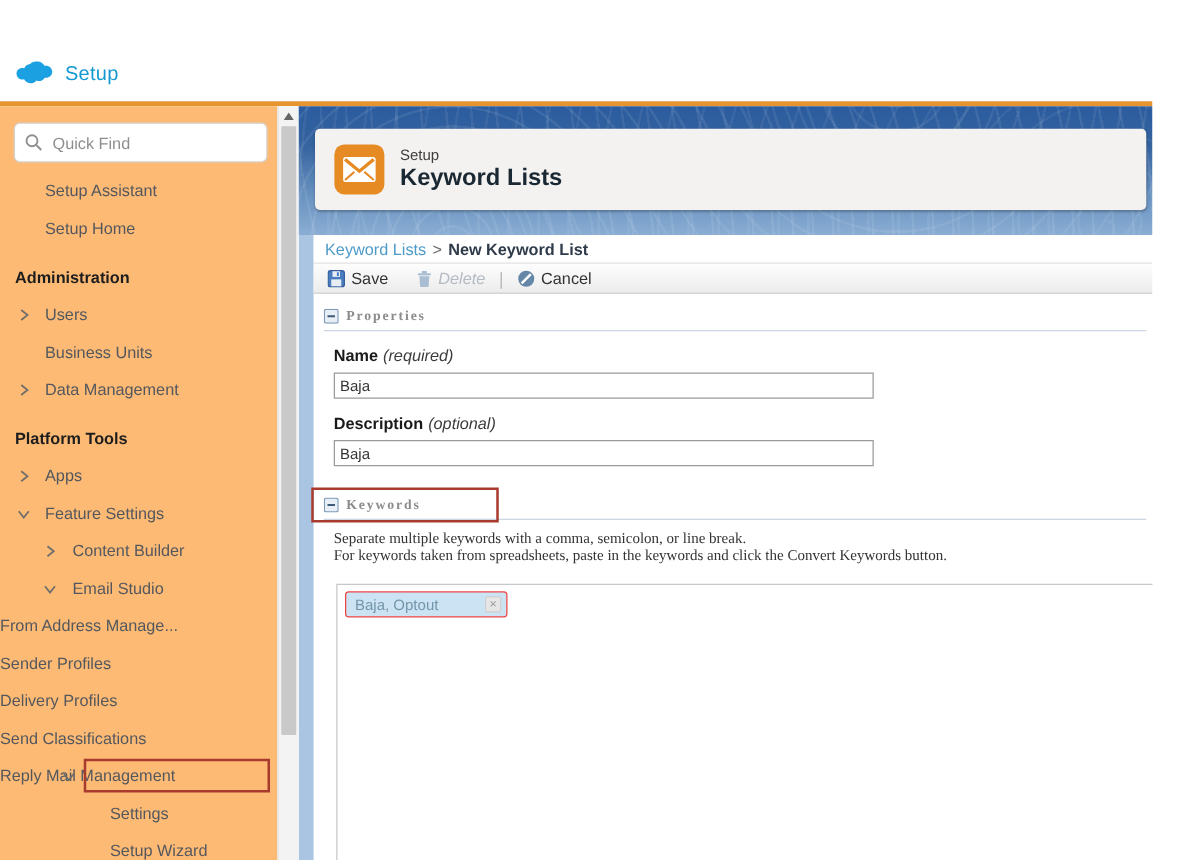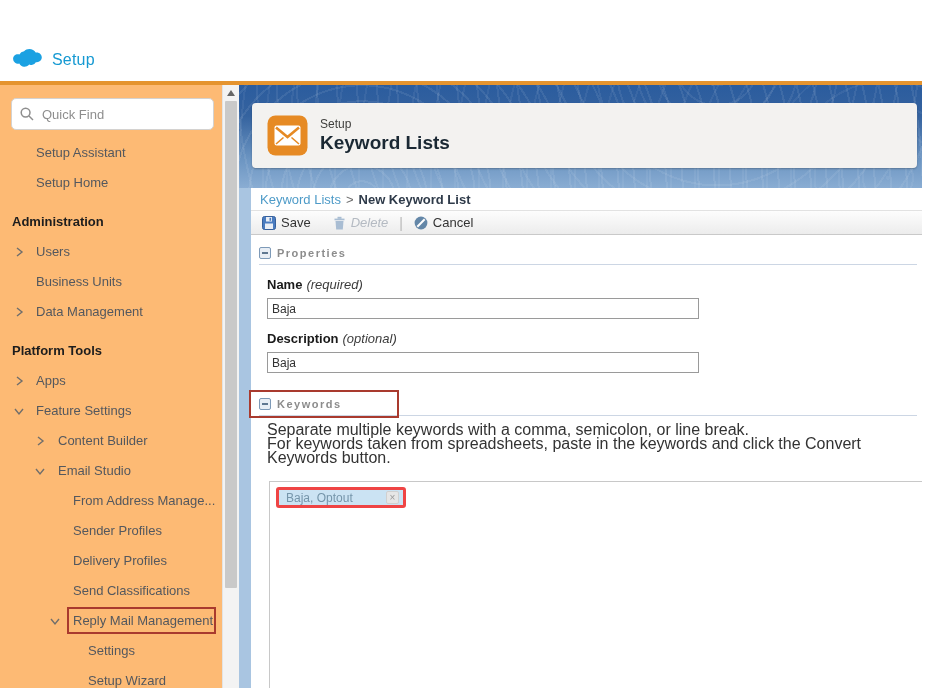--- a/index.html
+++ b/index.html
@@ -19,21 +19,21 @@
   .sidebar { width:222px; background:#fdba74; flex:none; overflow:hidden; }
   .quickfind { margin:13px 8px 4px 11px; height:32px; border:1px solid #d4d2d0; border-radius:5px;
                display:flex; align-items:center; padding:0 8px; background:#fff; }
   .quickfind svg { flex:none; }
   .quickfind input { border:none; outline:none; font-size:13px; color:#444; margin-left:8px; width:150px;
                      font-family:"Liberation Sans", sans-serif; background:transparent; }
   .quickfind input::placeholder { color:#8e8e8e; }
   .nav { margin-top:8px; }
   .nav-row { position:relative; height:30px; line-height:30px; font-size:13px; color:#54585e; cursor:pointer; white-space:nowrap; }
   .nav-header { height:30px; line-height:30px; margin-top:9px; padding-left:12px; font-size:13px; font-weight:bold; color:#1d1d1d; }
-  .l1 { padding-left:36px; } .l2 { padding-left:58px; } .l3 { padding-left:73px; } .l4 { padding-left:88px; }
+  .l1 { padding-left:36px; } .l2 { padding-left:58px; } .l3 { } .l4 { padding-left:88px; }
   .chev { position:absolute; top:9px; width:12px; height:12px; }
   .chev-l1 { left:13px; } .chev-l2 { left:34px; } .chev-l3 { left:49px; }
   .anno-rmm { position:absolute; left:67px; top:1px; width:149px; height:27px; border:2px solid #a93a2e; pointer-events:none; }
 
   
   .vscrollbar { width:17px; flex:none; background:#f3f3f3; border-left:1px solid #e3e3e3; position:relative; }
   .scroll-arrow { height:16px; display:flex; align-items:center; justify-content:center; background:#f3f3f3; }
   .scroll-arrow .tri { width:0; height:0; border-left:4px solid transparent; border-right:4px solid transparent; border-bottom:6px solid #666; }
   .scroll-thumb { position:absolute; top:16px; left:2px; width:12px; height:487px; background:#c9c9c9; border-radius:1px; }
 
@@ -65,36 +65,36 @@
   .toolbar { height:25px; display:flex; align-items:center; padding-left:7px;
              background:linear-gradient(180deg,#fdfdfd 0%,#ececec 100%);
              border-top:1px solid #e2e2e2; border-bottom:1px solid #c9c9c9; }
   .tbtn { display:flex; align-items:center; gap:5px; font-size:13px; color:#333; cursor:pointer; padding:0 4px; }
   .tbtn.disabled { color:#b4bac2; cursor:default;font-style:italic; }
   .tsep { color:#b8b8b8; margin:0 7px; font-size:14px; }
 
   .form { padding:10px 5px 0 8px; }
   .section-head { position:relative; display:flex; align-items:center; gap:6px; padding:2px 0 5px 0;
                   border-bottom:1px solid #ccd6e4; }
-  .section-label { font-size:11px; font-weight:bold; letter-spacing:1.5px; color:#8c8c8c; }
+  .section-label { font-size:11px; font-weight:bold; letter-spacing:1.5px; color:#8c8c8c;font-family:Liberation Serif, serif; }
   .section-head.mt { margin-top:23px; }
   .anno-kw { position:absolute; left:-10px; top:-6px; width:150px; height:28px; border:2px solid #a93a2e; pointer-events:none; }
 
   .field { margin-left:8px; }
   .field-label { margin-top:12px; font-size:13px; }
   .field-label b { color:#1a1a1a; }
   .field-hint { font-style:italic; color:#3c3c3c; margin-left:4px; font-size:13px; }
   .text-input { margin-top:6px; display:block; width:432px; height:21px; border:1px solid #9a9a9a;
                 font-size:12px; color:#333; padding:0 4px; font-family:"Liberation Sans", sans-serif; background:#fff; }
 
-  .help { margin:7px 0 0 8px; font-size:16px; color:#333; line-height:14px; }
+  .help { margin:7px 0 0 8px; font-size:12px; color:#333; line-height:14px;font-family:Liberation Serif, serif; }
 
   .tagarea { margin:16px 0 0 10px; width:663px; height:280px; border:1px solid #c8c8c8; background:#fff; padding:5px 6px; }
   .tag { display:inline-flex; align-items:center; justify-content:space-between; width:130px; height:21px;
-         background:#cbe3f3; border:3px solid #ef4444; border-radius:3px; padding:0 4px 0 7px; }
+         background:#cbe3f3; border:1px solid #ef4444; border-radius:3px; padding:0 4px 0 7px; }
   .tag-text { font-size:12px; color:#7595aa; }
   .tag-close { width:13px; height:13px; background:#e6e6e6; border:1px solid #d0d0d0; border-radius:2px;
                display:flex; align-items:center; justify-content:center; font-size:10px; line-height:10px;
                color:#9a9a9a; cursor:pointer; }
 </style>
 </head>
 <body>
 
 <div class="screen">
 

